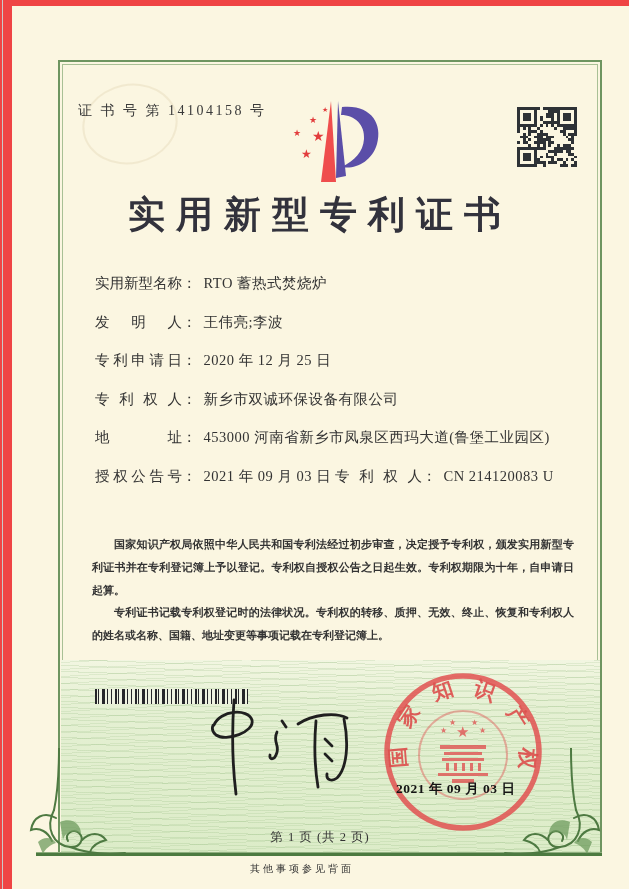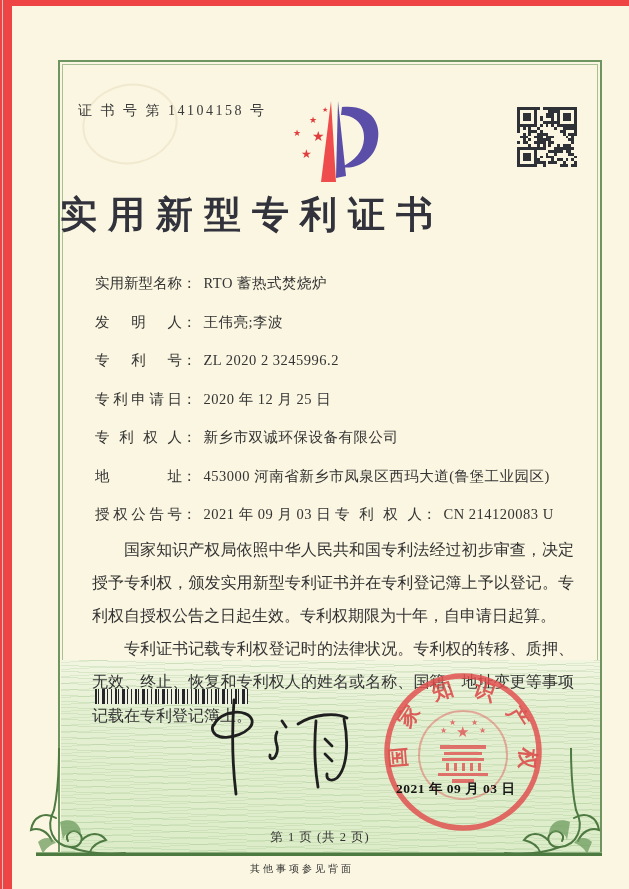--- a/index.html
+++ b/index.html
@@ -20,32 +20,32 @@
   }
   .bottom-line { position:absolute; left:36px; top:852px; width:566px; height:4px; background:#4c7a40; border-top:1px solid #8fae7e; }
   .flourish { position:absolute; width:100px; height:112px; }
   .flourish.left { left:26px; top:748px; }
   .flourish.right { left:504px; top:748px; transform:scaleX(-1); }
 
   .cert-number { position:absolute; left:78px; top:102px; font-size:14px; letter-spacing:2.5px; color:#3a3a3a; }
   .logo { position:absolute; left:293px; top:96px; width:100px; height:92px; }
   .qr { position:absolute; left:517px; top:107px; width:60px; height:60px; }
 
-  .title { position:absolute; left:60px; top:190px; width:520px; text-align:left;
+  .title { position:absolute; left:60px; top:190px; width:520px; text-align:center;
     font-size:37px; font-weight:700; letter-spacing:11px; color:#32323c; }
 
   .fields { position:absolute; left:95px; top:274px; width:490px; font-size:14.5px; color:#333; }
   .frow { position:relative; height:22px; margin-bottom:16.5px; white-space:nowrap; }
   .flabel { display:inline-block; width:87px; text-align:justify; text-align-last:justify; }
   .fcolon { margin-right:7px; }
   .fvalue { letter-spacing:.5px;margin-top:44px; }
   .grant { position:absolute; left:240px; top:0; }
 
-  .paras { position:absolute; left:92px; top:533px; width:482px; font-size:16px;
-    line-height:2.07; text-align:justify; color:#333; }
+  .paras { position:absolute; left:92px; top:533px; width:482px; font-size:11px;
+    line-height:2.07; text-align:justify; color:#333;font-weight:bold; }
   .paras p { text-indent:2em; }
 
   .barcode { position:absolute; left:95px; top:689px; width:153px; height:15px;
     background:repeating-linear-gradient(90deg,#26262a 0 2px,#eef2e0 2px 3px,#26262a 3px 4px,#eef2e0 4px 7px,#26262a 7px 10px,#eef2e0 10px 12px,#26262a 12px 13px,#eef2e0 13px 16px,#26262a 16px 17px,#eef2e0 17px 20px); }
 
   .signer { position:absolute; left:112px; top:734px; font-size:15.5px; color:#2b2b2b; line-height:32px; }
   .signer .t { letter-spacing:7px; }
   .signer .n { letter-spacing:5px; }
   .signature { position:absolute; left:198px; top:694px; width:152px; height:106px; }
 
@@ -266,23 +266,20 @@
   <div class="title">实用新型专利证书</div>
 
   <div class="fields">
     <div class="frow">
       <span class="flabel">实用新型名称</span><span class="fcolon">：</span><span class="fvalue">RTO 蓄热式焚烧炉</span>
     </div>
     <div class="frow">
       <span class="flabel">发明人</span><span class="fcolon">：</span><span class="fvalue">王伟亮;李波</span>
     </div>
     <div class="frow">
-      <span class="flabel">专利号</span><span class="fcolon">：</span><span class="fvalue">ZL 2020 2 3245996.2</span>
-    </div>
-    <div class="frow">
       <span class="flabel">专利申请日</span><span class="fcolon">：</span><span class="fvalue">2020 年 12 月 25 日</span>
     </div>
     <div class="frow">
       <span class="flabel">专利权人</span><span class="fcolon">：</span><span class="fvalue">新乡市双诚环保设备有限公司</span>
     </div>
     <div class="frow">
       <span class="flabel">地址</span><span class="fcolon">：</span><span class="fvalue">453000 河南省新乡市凤泉区西玛大道(鲁堡工业园区)</span>
     </div>
     <div class="frow">
       <span class="flabel">授权公告号</span><span class="fcolon">：</span><span class="fvalue">2021 年 09 月 03 日</span>

